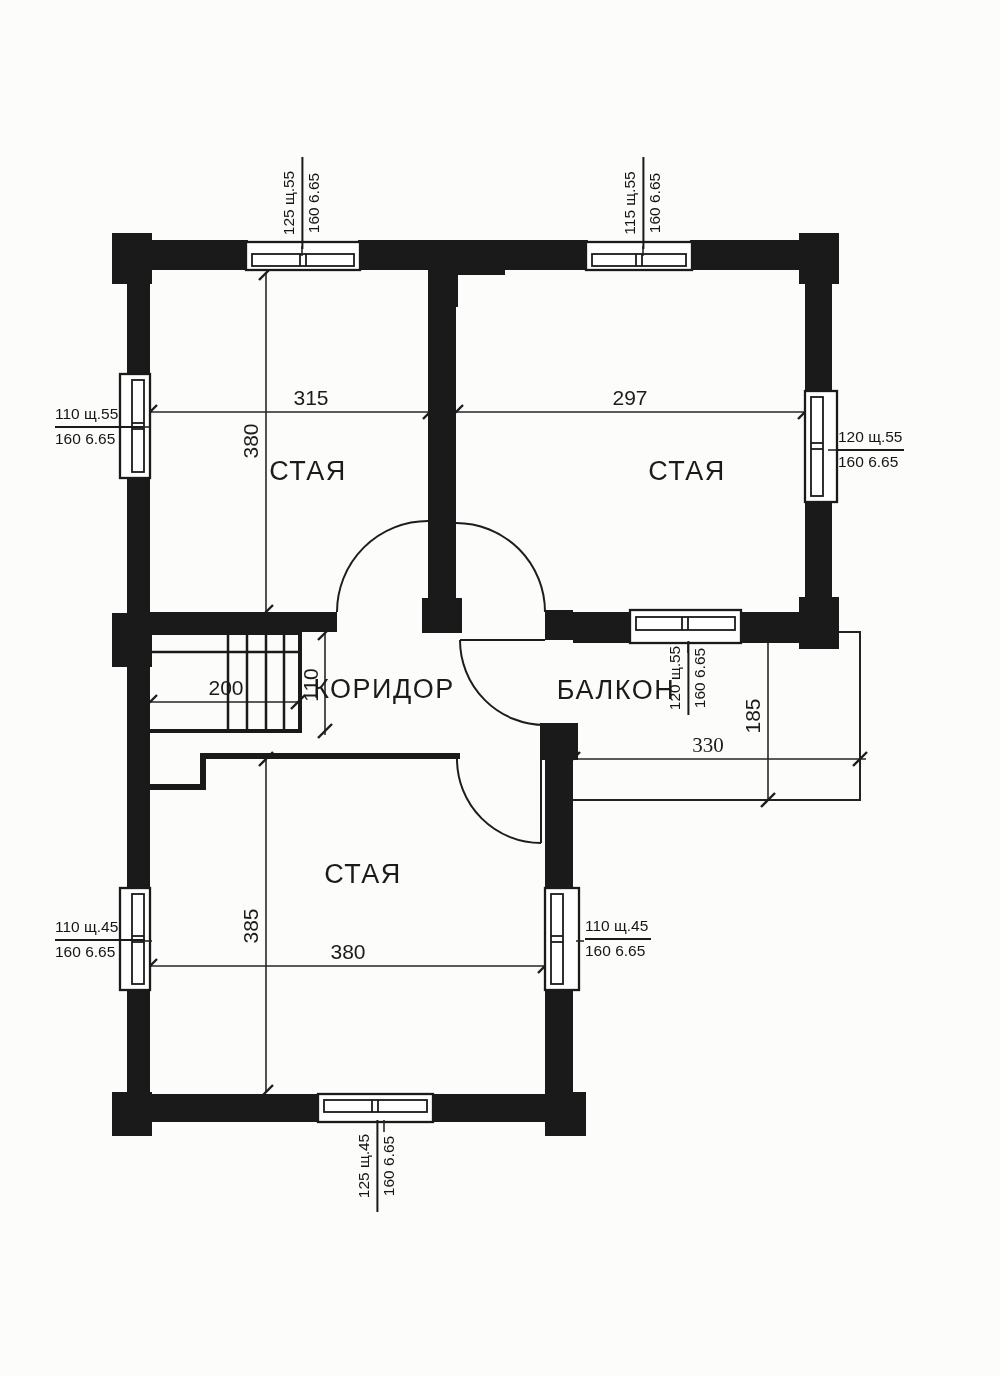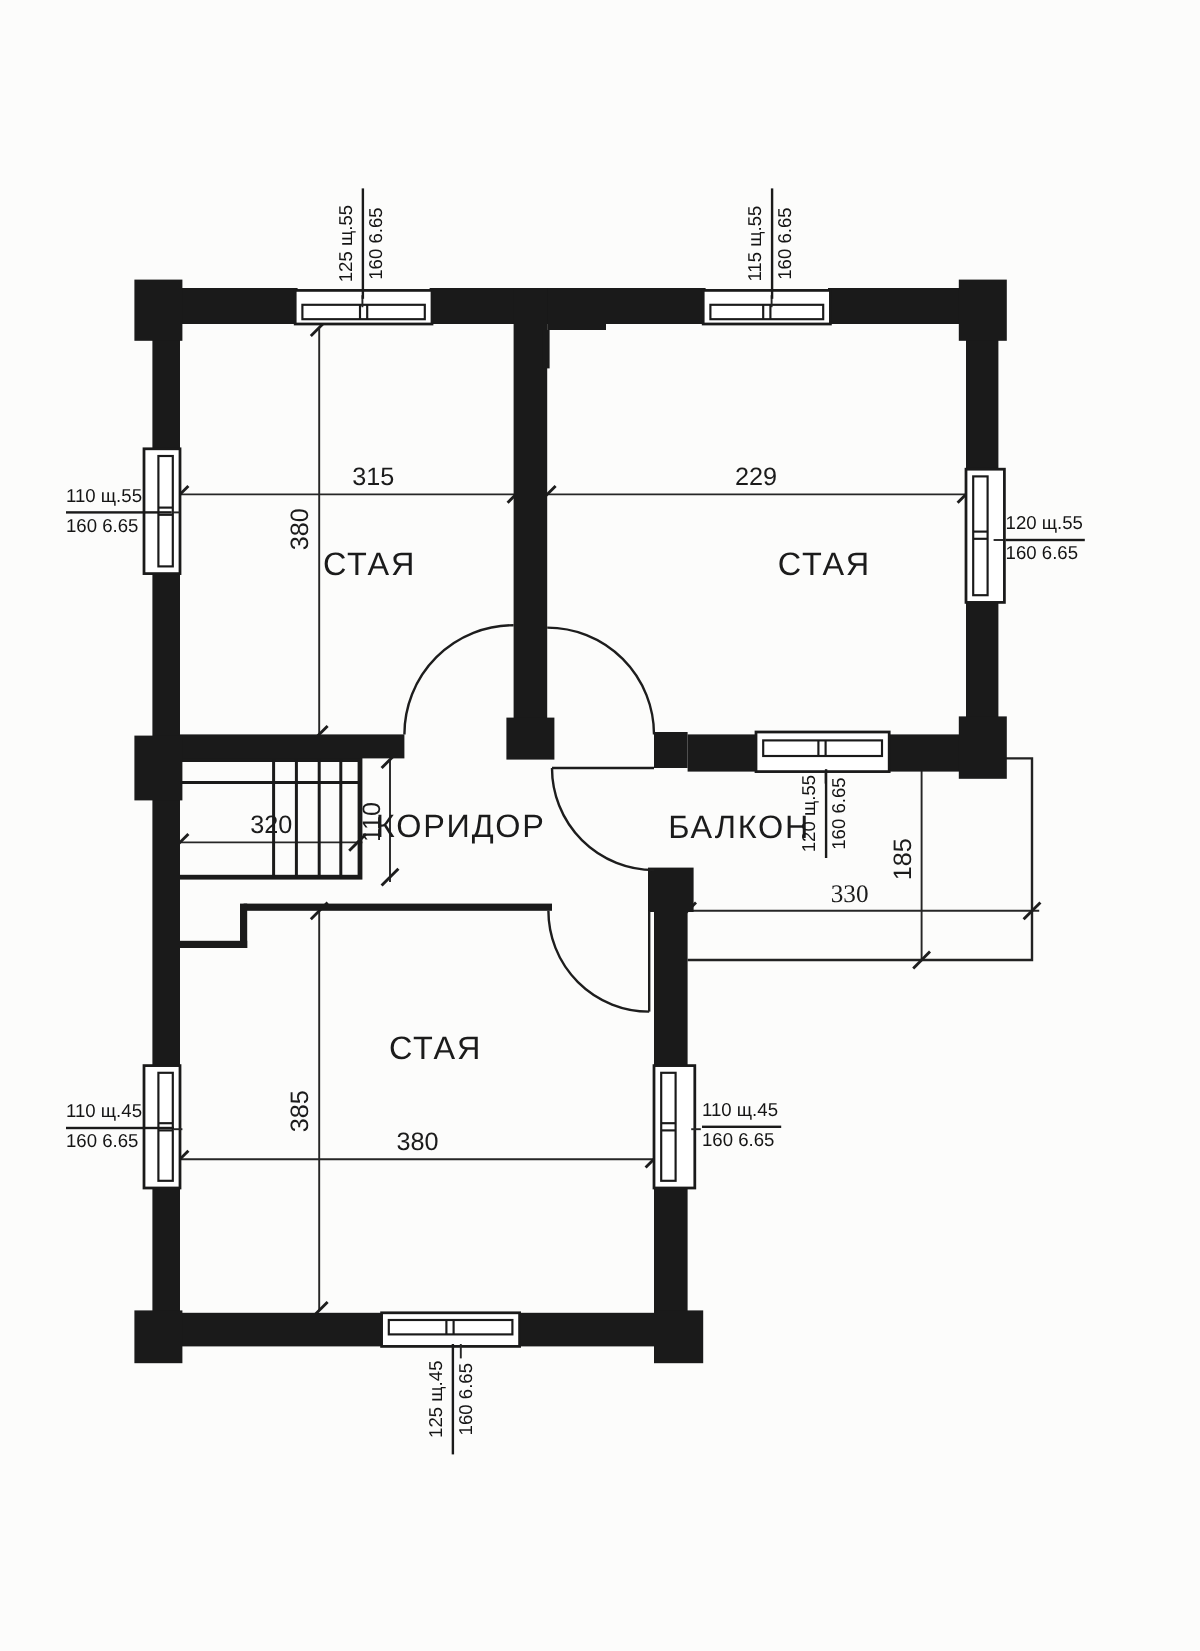--- a/index.html
+++ b/index.html
@@ -196,22 +196,22 @@
 </svg>
 
   <div class="txt room" style="left:308px;top:471px;">СТАЯ</div>
   <div class="txt room" style="left:687px;top:471px;">СТАЯ</div>
   <div class="txt room" style="left:384px;top:689px;">КОРИДОР</div>
   <div class="txt room" style="left:616px;top:690px;">БАЛКОН</div>
   <div class="txt room" style="left:363px;top:874px;">СТАЯ</div>
 
   <div class="txt dim" style="left:290px;top:398px;margin-left:21px;">315</div>
   <div class="txt dim rot" style="left:251px;top:441px;">380</div>
-  <div class="txt dim" style="left:630px;top:398px;">229</div>
-  <div class="txt dim" style="left:226px;top:688px;">320</div>
+  <div class="txt dim" style="left:630px;top:398px;">297</div>
+  <div class="txt dim" style="left:226px;top:688px;">200</div>
   <div class="txt dim rot" style="left:311px;top:685px;">110</div>
   <div class="txt dim rot" style="left:753px;top:716px;">185</div>
   <div class="txt dim" style="left:708px;top:745px;font-family:Liberation Serif, serif;">330</div>
   <div class="txt dim rot" style="left:251px;top:926px;">385</div>
   <div class="txt dim" style="left:348px;top:952px;">380</div>
 
   <div class="wlabel rotc" style="left:302px;top:203px;width:92px;">
     <div class="num">125 щ.55</div>
     <div class="den">160 6.65</div>
   </div>

